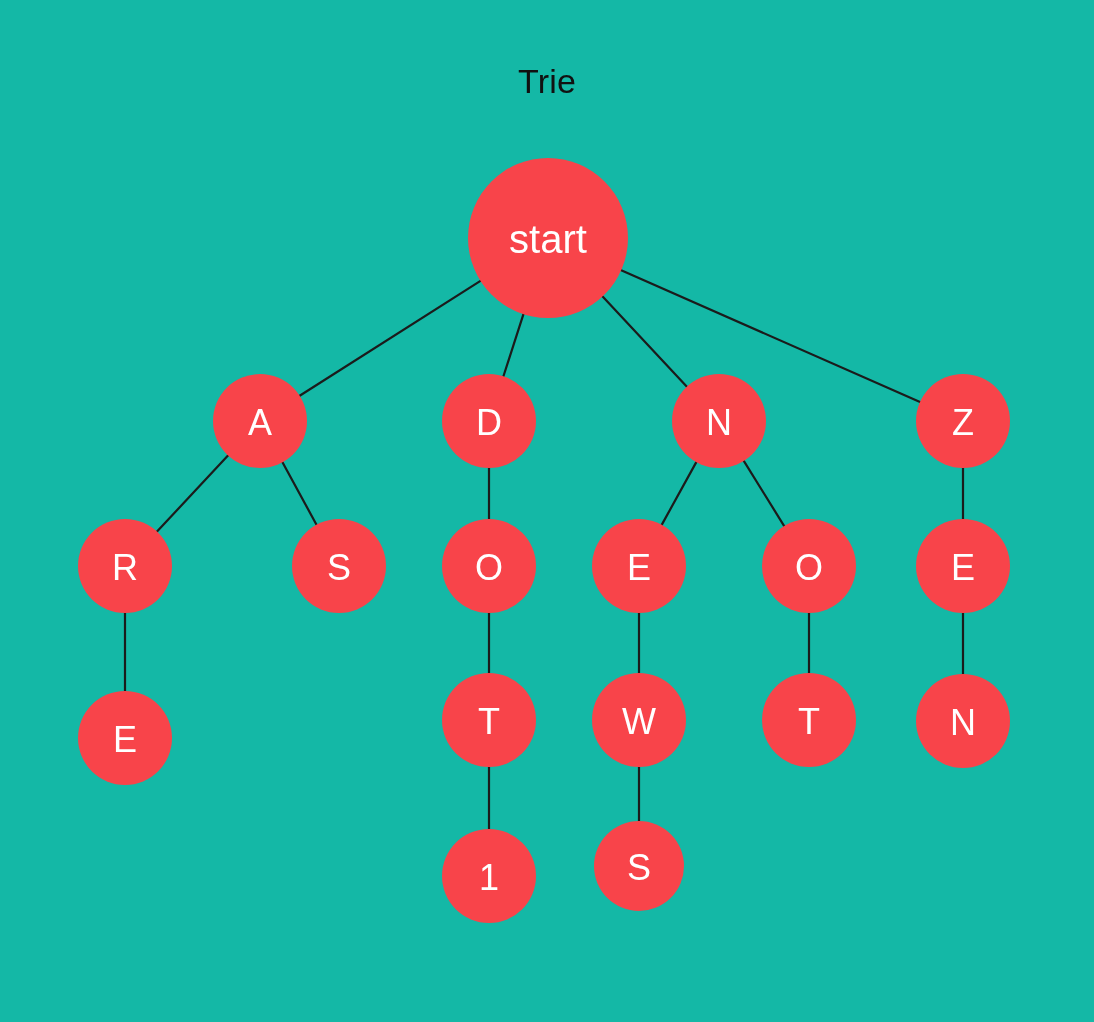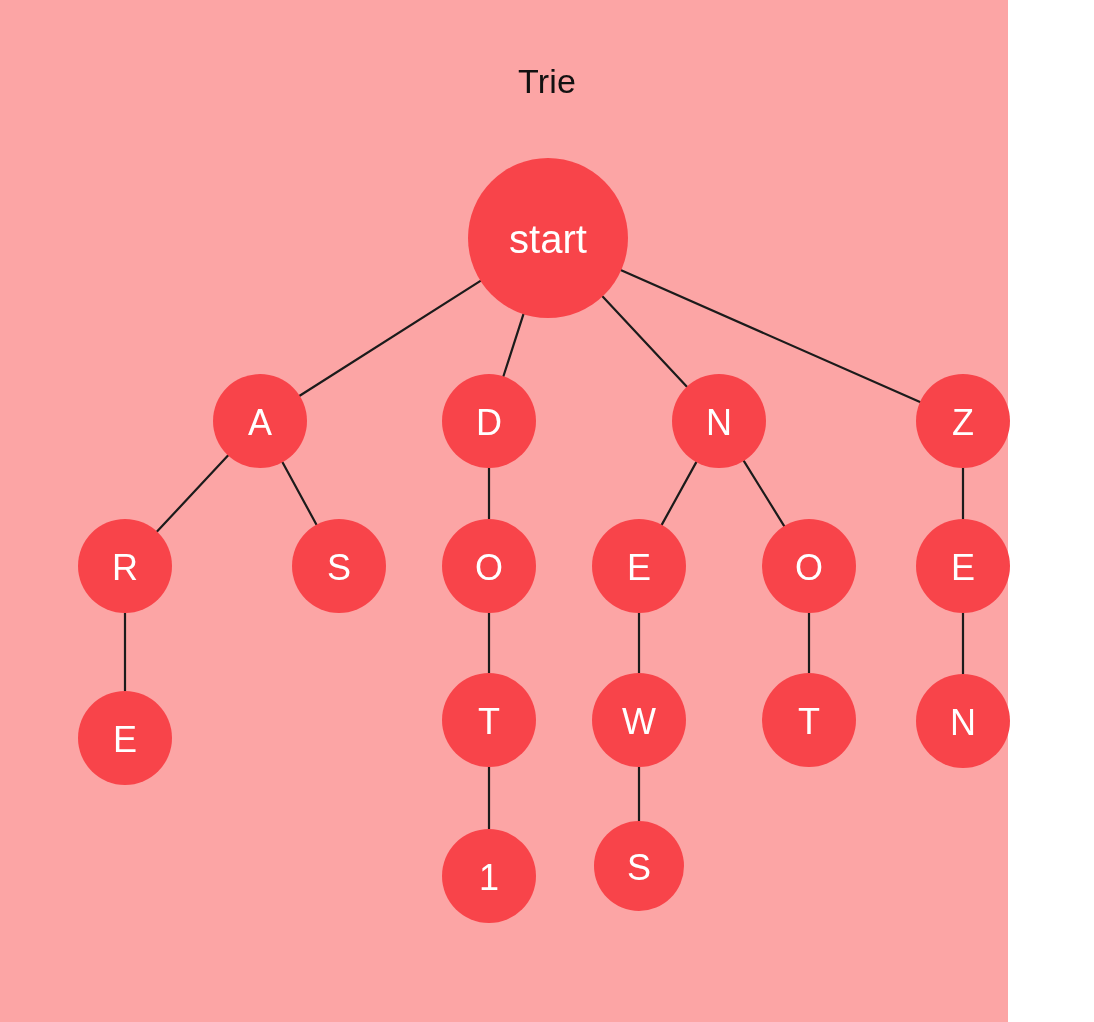--- a/index.html
+++ b/index.html
@@ -8,23 +8,23 @@
     background: #ffffff;
   }
   body {
     font-family: "Liberation Sans", sans-serif;
     width: 1094px;
     height: 1022px;
     overflow: hidden;
   }
   #canvas {
     position: relative;
-    width: 1008px;
+    width: 1094px;
     height: 1022px;
-    background: #fca5a5;
+    background: #14b8a6;
   }
   #title {
     position: absolute;
     left: 0;
     top: 62px;
     width: 1094px;
     text-align: center;
     font-size: 34px;
     color: #111111;
     font-family: "Liberation Sans", sans-serif;

